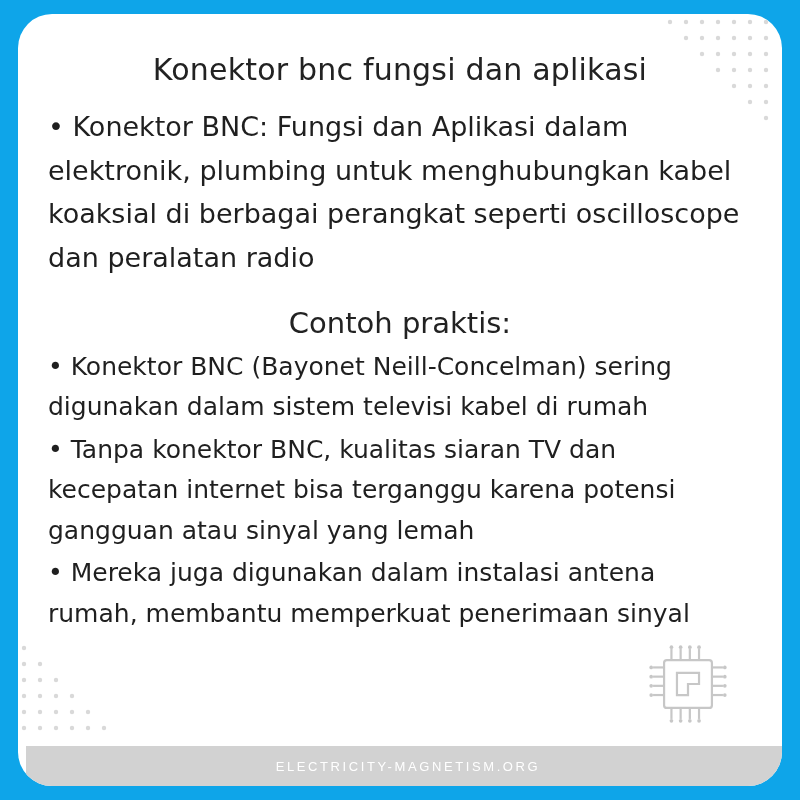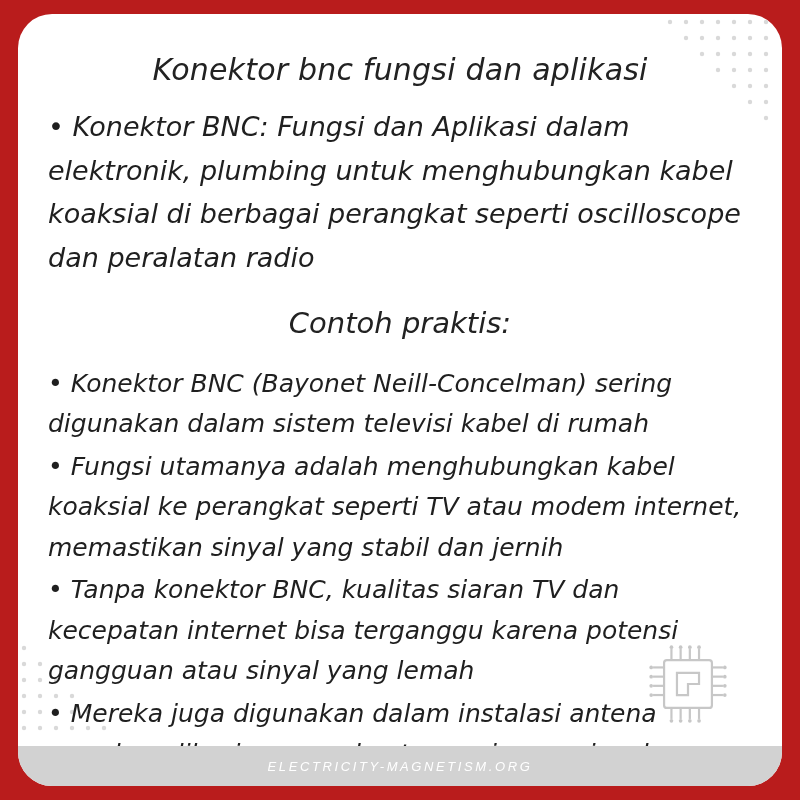--- a/index.html
+++ b/index.html
@@ -11,23 +11,22 @@
     height: 800px;
     font-family: "DejaVu Sans", sans-serif;
     background: #e8e8e8;
     overflow: hidden;
   }
   .card {
     position: relative;
     width: 800px;
     height: 800px;
     box-sizing: border-box;
-    background: #b91c1c;
+    background: #0ea5e9;
     overflow: hidden;
-    font-style: italic;
   }
   .inner {
     position: absolute;
     left: 18px;
     top: 14px;
     width: 764px;
     height: 772px;
     background: #ffffff;
     border-radius: 34px;
     box-sizing: border-box;
@@ -64,21 +63,21 @@
     color: #222222;
     text-align: center;
     margin: 8px 0 18px 0;
     letter-spacing: 0.2px;
   }
   h2.subtitle {
     font-size: 29px;
     font-weight: normal;
     color: #222222;
     text-align: center;
-    margin: 26px 0 24px 0;
+    margin: 26px 0 7px 0;
   }
   .para {
     font-size: 27px;
     line-height: 1.62;
     color: #1f1f1f;
     margin: 0 0 4px 0;
     text-align: left;
   }
   .bullets {
     margin: 0;
@@ -86,21 +85,21 @@
     list-style: none;
   }
   .bullets li {
     font-size: 25px;
     line-height: 1.62;
     color: #1f1f1f;
     margin: 0 0 2px 0;
   }
   .footer-bar {
     position: absolute;
-    left: 0;
+    left: 8px;
     bottom: 0;
     width: 764px;
     height: 40px;
     background: #d2d2d2;
     display: flex;
     align-items: center;
     justify-content: center;
   }
   .footer-text {
     font-size: 13px;
@@ -181,23 +180,22 @@
           <circle cx="86" cy="96" r="2.2"></circle>
       </g>
     </svg>
 
     <div class="content">
       <h1 class="title">Konektor bnc fungsi dan aplikasi</h1>
       <p class="para">• Konektor BNC: Fungsi dan Aplikasi dalam elektronik, plumbing untuk menghubungkan kabel koaksial di berbagai perangkat seperti oscilloscope dan peralatan radio</p>
       <h2 class="subtitle">Contoh praktis:</h2>
       <ul class="bullets">
         <li>• Konektor BNC (Bayonet Neill-Concelman) sering digunakan dalam sistem televisi kabel di rumah</li>
-        <li>• Fungsi utamanya adalah menghubungkan kabel koaksial ke perangkat seperti TV atau modem internet, memastikan sinyal yang stabil dan jernih</li>
         <li>• Tanpa konektor BNC, kualitas siaran TV dan kecepatan internet bisa terganggu karena potensi gangguan atau sinyal yang lemah</li>
-        <li>• Mereka juga digunakan dalam instalasi antena rumah, aplikasi memperkuat penerimaan sinyal</li>
+        <li>• Mereka juga digunakan dalam instalasi antena rumah, membantu memperkuat penerimaan sinyal</li>
       </ul>
     </div>
 
     <svg class="chip-logo" viewBox="0 0 100 100" xmlns="http://www.w3.org/2000/svg">
       <g fill="none" stroke="#9a9a9a" stroke-width="2.4">
         <rect x="24" y="24" width="52" height="52" rx="3"></rect>
         <path d="M38 38 h24 v12 h-12 v12 h-12 z"></path>
         <line x1="32" y1="24" x2="32" y2="12"></line>
         <line x1="42" y1="24" x2="42" y2="12"></line>
         <line x1="52" y1="24" x2="52" y2="12"></line>

